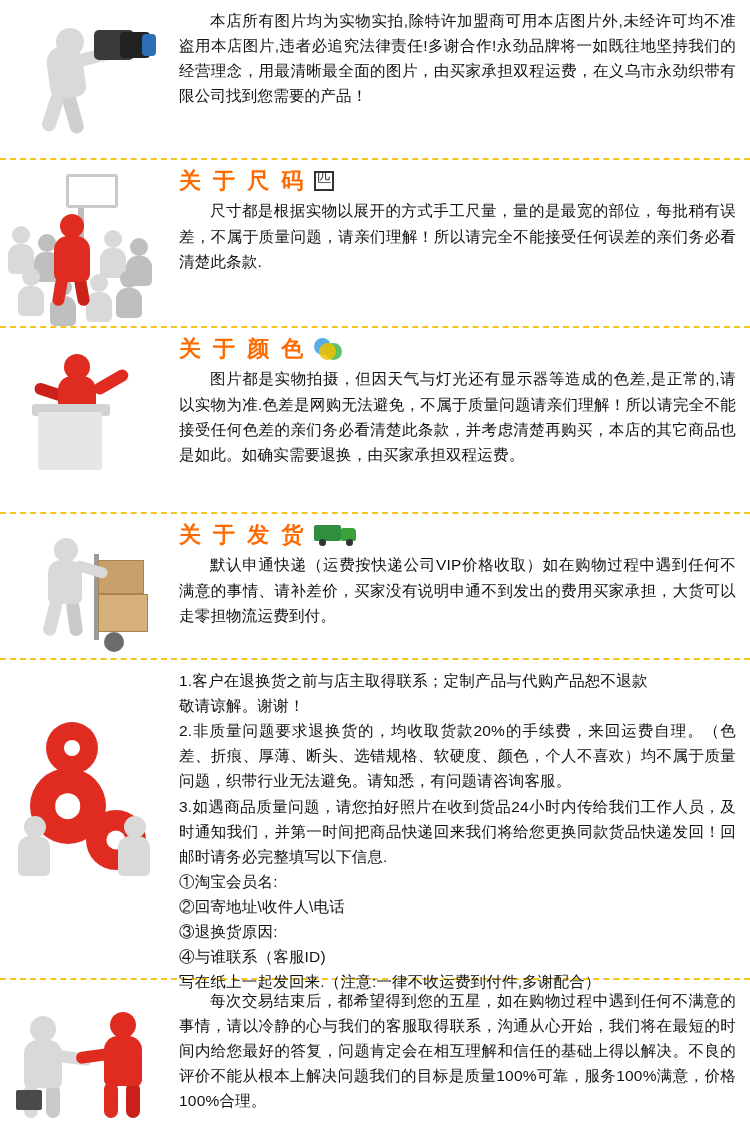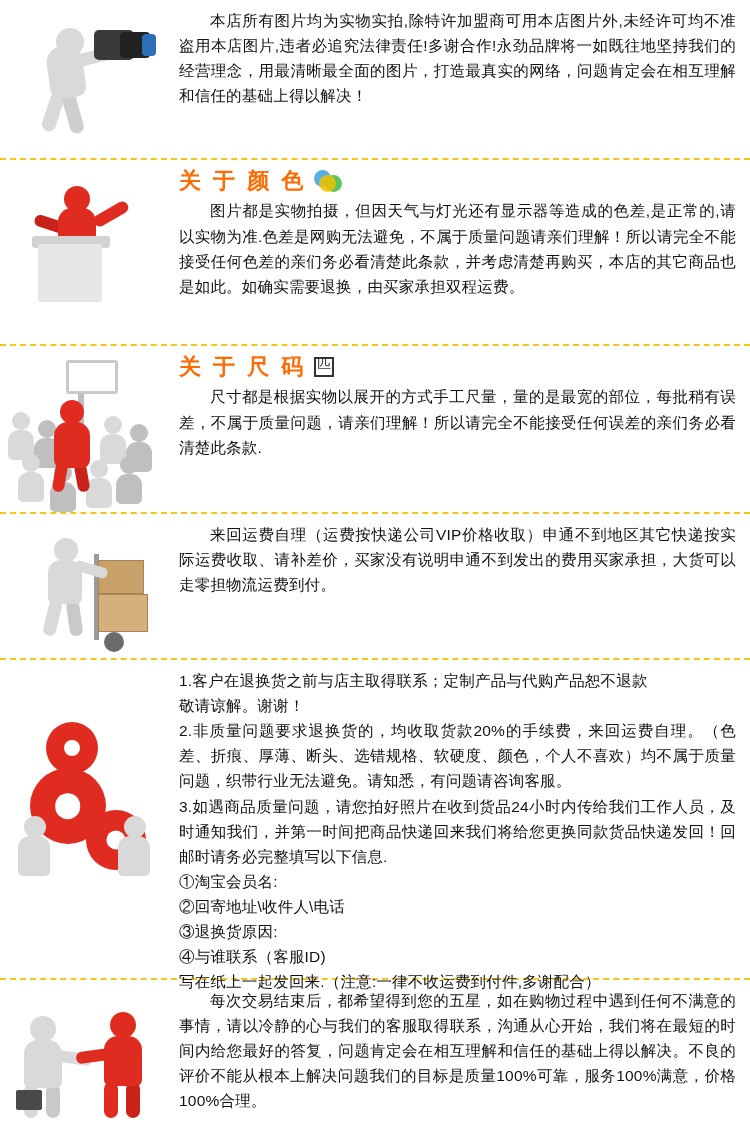--- a/index.html
+++ b/index.html
@@ -216,45 +216,21 @@
         <div class="s1-leg1"></div>
           <div class="s1-leg2"></div>
         <div class="s1-body"></div>
           <div class="s1-head"></div>
         <div class="s1-arm"></div>
           <div class="s1-cam"></div>
           <div class="s1-lens"></div>
       </div>
     </div>
     <div class="content">
-      <div class="body-text indent">本店所有图片均为实物实拍,除特许加盟商可用本店图片外,未经许可均不准盗用本店图片,违者必追究法律责任!多谢合作!永劲品牌将一如既往地坚持我们的经营理念，用最清晰最全面的图片，打造最真实的网络，问题肯定会在相互理解和信任的基础上得以解决！</div>
-    </div>
-  </div>
-
-  <div class="section" style="height:186px;">
-    <div class="illus">
-      <div class="fig">
-        <div class="s3-arm2"></div>
-        <div class="s3-body"></div>
-          <div class="s3-head"></div>
-          <div class="s3-arm1"></div>
-        <div class="s3-pod-top"></div>
-          <div class="s3-pod"></div>
-      </div>
-    </div>
-    <div class="content">
-      <div class="heading">
-        <span class="heading-text">关 于 颜 色</span>
-        <span class="ico ico-color">
-          <i style="left:0; top:0; background:#3aa0e0;"></i>
-          <i style="left:11px; top:5px; background:#3fb84a;"></i>
-          <i style="left:5px; top:5px; background:#f2c200;"></i>
-        </span>
-      </div>
-      <div class="body-text indent">图片都是实物拍摄，但因天气与灯光还有显示器等造成的色差,是正常的,请以实物为准.色差是网购无法避免，不属于质量问题请亲们理解！所以请完全不能接受任何色差的亲们务必看清楚此条款，并考虑清楚再购买，本店的其它商品也是如此。如确实需要退换，由买家承担双程运费。</div>
+      <div class="body-text indent">本店所有图片均为实物实拍,除特许加盟商可用本店图片外,未经许可均不准盗用本店图片,违者必追究法律责任!多谢合作!永劲品牌将一如既往地坚持我们的经营理念，用最清晰最全面的图片，由买家承担双程运费，在义乌市永劲织带有限公司找到您需要的产品！</div>
     </div>
   </div>
 
   <div class="section" style="height:168px;">
     <div class="illus">
       <div class="fig">
         <div class="crowd" style="left:4px; top:60px;">
           <div class="h gray" style="left:0; top:0;"></div>
             <div class="b gray" style="left:-4px; top:18px;"></div>
           <div class="h grayd" style="left:26px; top:8px;"></div>
@@ -282,36 +258,69 @@
     </div>
     <div class="content">
       <div class="heading">
         <span class="heading-text">关 于 尺 码</span>
         <span class="ico ico-size"></span>
       </div>
       <div class="body-text indent">尺寸都是根据实物以展开的方式手工尺量，量的是最宽的部位，每批稍有误差，不属于质量问题，请亲们理解！所以请完全不能接受任何误差的亲们务必看清楚此条款.</div>
     </div>
   </div>
 
+  <div class="section" style="height:186px;">
+    <div class="illus">
+      <div class="fig">
+        <div class="s3-arm2"></div>
+        <div class="s3-body"></div>
+          <div class="s3-head"></div>
+          <div class="s3-arm1"></div>
+        <div class="s3-pod-top"></div>
+          <div class="s3-pod"></div>
+      </div>
+    </div>
+    <div class="content">
+      <div class="heading">
+        <span class="heading-text">关 于 颜 色</span>
+        <span class="ico ico-color">
+          <i style="left:0; top:0; background:#3aa0e0;"></i>
+          <i style="left:11px; top:5px; background:#3fb84a;"></i>
+          <i style="left:5px; top:5px; background:#f2c200;"></i>
+        </span>
+      </div>
+      <div class="body-text indent">图片都是实物拍摄，但因天气与灯光还有显示器等造成的色差,是正常的,请以实物为准.色差是网购无法避免，不属于质量问题请亲们理解！所以请完全不能接受任何色差的亲们务必看清楚此条款，并考虑清楚再购买，本店的其它商品也是如此。如确实需要退换，由买家承担双程运费。</div>
+    </div>
+  </div>
+
   <div class="section" style="height:146px;">
     <div class="illus">
       <div class="fig">
         <div class="s4-handle"></div>
         <div class="s4-box1"></div>
           <div class="s4-box2"></div>
           <div class="s4-wheel"></div>
         <div class="s4-leg1"></div>
           <div class="s4-leg2"></div>
         <div class="s4-body"></div>
           <div class="s4-head"></div>
           <div class="s4-arm"></div>
       </div>
     </div>
     <div class="content">
-      <div class="body-text indent">来回运费自理（运费按快递公司VIP价格收取）申通不到地区其它快递按实际运费收取、请补差价，买家没有说明申通不到发出的费用买家承担，大货可以走零担物流运费到付。</div>
+      <div class="heading">
+        <span class="heading-text">关 于 发 货</span>
+        <span class="ico ico-truck">
+          <span class="box"></span>
+            <span class="cab"></span>
+            <span class="w1"></span>
+            <span class="w2"></span>
+        </span>
+      </div>
+      <div class="body-text indent">默认申通快递（运费按快递公司VIP价格收取）如在购物过程中遇到任何不满意的事情、请补差价，买家没有说明申通不到发出的费用买家承担，大货可以走零担物流运费到付。</div>
     </div>
   </div>
 
   <div class="section" style="height:320px;">
     <div class="illus">
       <div class="fig" style="min-height:300px;">
         <div class="gear" style="left:28px; top:108px; width:64px; height:64px;"></div>
         <div class="gear" style="left:84px; top:150px; width:48px; height:48px;"></div>
         <div class="gear" style="left:44px; top:62px; width:40px; height:40px;"></div>
         <div class="s5-p1-head"></div>

